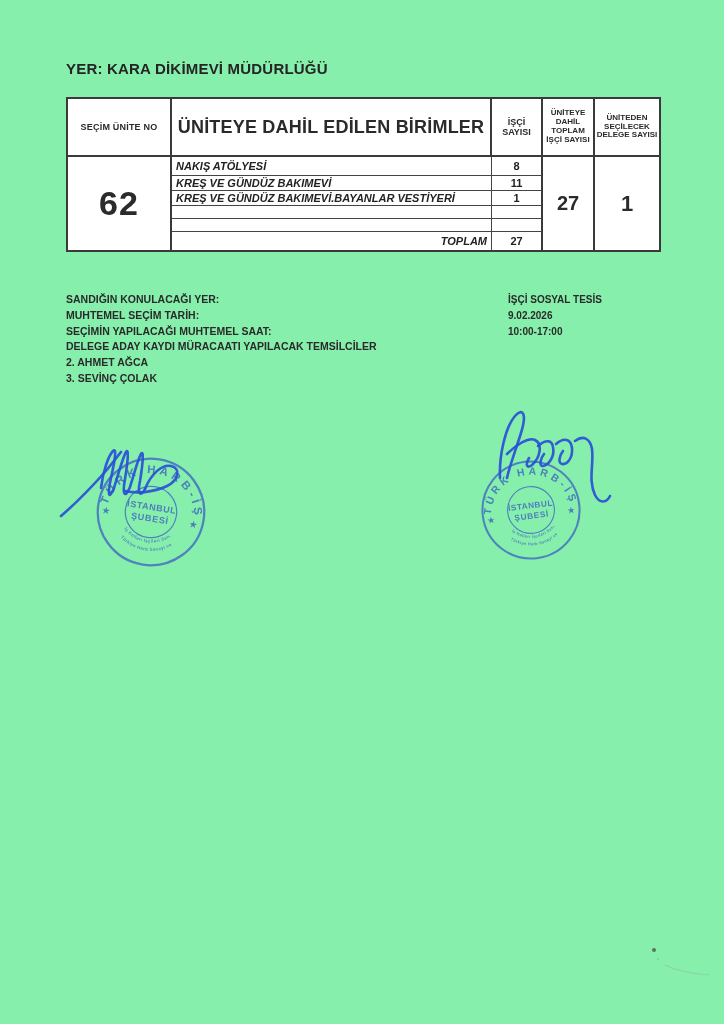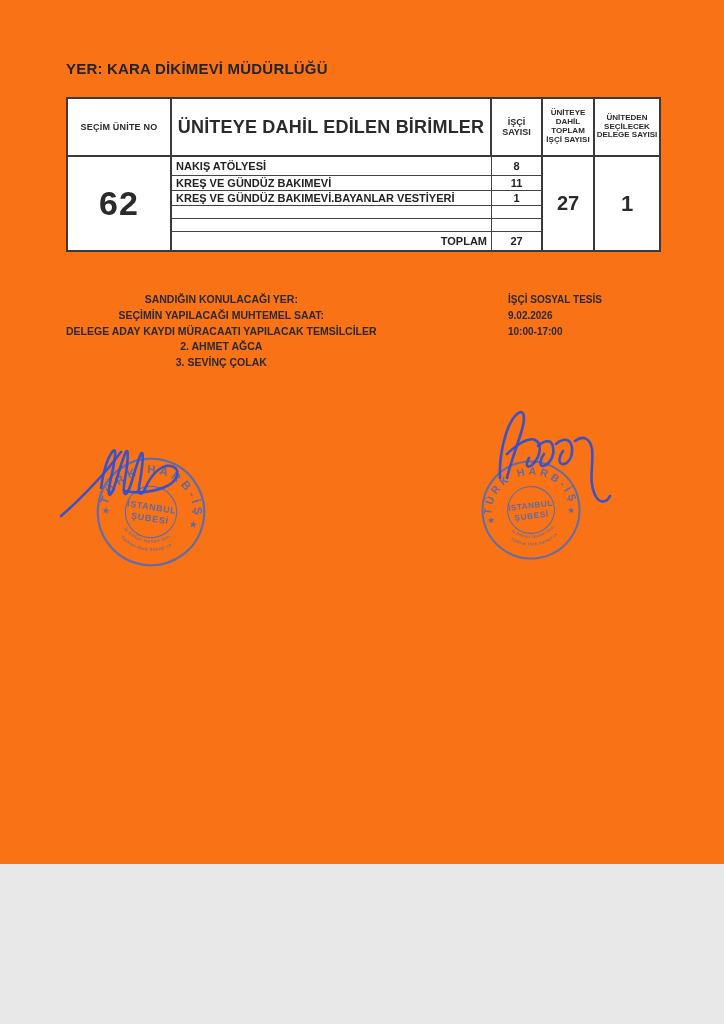--- a/index.html
+++ b/index.html
@@ -1,58 +1,58 @@
 <!DOCTYPE html>
 <html><head>
 <meta charset="utf-8">
 <style>
   html,body{margin:0;padding:0;background:#e8e8e8;}
   #page{
-    position:relative;width:724px;height:864px;background:#f97316;
+    position:relative;width:724px;height:1024px;background:#86efac;
     font-family:"Liberation Sans",sans-serif;color:#222;overflow:hidden;
     margin:0 auto;box-shadow:0 0 6px rgba(0,0,0,.25);
   }
   
   #doc-title{
     position:absolute;left:66px;top:60px;font-size:15px;font-weight:bold;
     color:#242424;letter-spacing:.2px;white-space:nowrap;
   }
   
   #unit-table{
     position:absolute;left:66px;top:97px;width:595px;
     border:2px solid #3a3a3a;box-sizing:border-box;background:#fff;
   }
   .tgrid{display:grid;grid-template-columns:104px 320px 51px 52px 1fr;}
   #thead{height:56px;border-bottom:2px solid #3a3a3a;}
   #thead .hcell{
     display:flex;align-items:center;justify-content:center;text-align:center;
     font-weight:bold;color:#2a2a2a;box-sizing:border-box;line-height:1.12;
   }
   .br2{border-right:2px solid #3a3a3a;}
-  .br1{border-right:1.5px solid #444;}
+  .br1{border-right:1.5px solid #444;font-style:italic;}
   .h-unitno{font-size:9px;letter-spacing:.2px;}
   .h-birimler{font-size:18px;letter-spacing:.2px;}
   .h-isci{font-size:9px;padding:0 2px;}
   .h-toplam,.h-delege{font-size:8px;padding:0 1px;}
   #tbody{grid-template-rows:19px 15px 15px 13px 13px 18px;}
   .cell{box-sizing:border-box;display:flex;align-items:center;color:#222;}
   .unitno-cell{
     grid-column:1;grid-row:1/7;justify-content:center;
     font-size:34px;font-weight:bold;letter-spacing:1px;color:#2b2b2b;
   }
   .name-cell{grid-column:2;font-size:11px;font-weight:bold;padding-left:4px;white-space:nowrap;overflow:hidden;}
   .cnt-cell{grid-column:3;font-size:11px;font-weight:bold;justify-content:center;}
   .bb{border-bottom:1.5px solid #444;}
   .toplam-cell{justify-content:flex-end;padding-right:4px;}
   .big-cell{grid-row:1/7;justify-content:center;font-weight:bold;color:#2b2b2b;}
   .big27{grid-column:4;font-size:20px;}
   .big1{grid-column:5;font-size:22px;}
   
   #details{position:absolute;left:66px;top:292px;}
-  #details .dline{font-size:10.5px;font-weight:bold;color:#2a2a2a;line-height:15.8px;white-space:nowrap;text-align:center;}
+  #details .dline{font-size:10.5px;font-weight:bold;color:#2a2a2a;line-height:15.8px;white-space:nowrap;}
   #detail-values{position:absolute;left:508px;top:292px;}
   #detail-values .dline{font-size:10px;font-weight:bold;color:#2a2a2a;line-height:15.8px;white-space:nowrap;}
   
   .stamp{position:absolute;opacity:.82;}
   .stamp .ring{stroke:#436cc4;fill:none;}
   .stamp text{fill:#3f67c0;font-family:"Liberation Sans",sans-serif;font-weight:bold;}
   .ring-text{font-size:12px;letter-spacing:4px;}
   .tiny-text{font-size:4.6px;letter-spacing:.4px;font-weight:normal;opacity:.9;}
   .center-l1{font-size:9.5px;letter-spacing:.6px;}
   .center-l2{font-size:9.5px;letter-spacing:.8px;}
@@ -98,20 +98,21 @@
       <div class="cell name-cell toplam-cell br1" style="grid-row:6">TOPLAM</div>
       <div class="cell cnt-cell br2" style="grid-row:6">27</div>
 
       <div class="cell big-cell big27 br2">27</div>
       <div class="cell big-cell big1">1</div>
     </div>
   </div>
 
   <div id="details">
     <div class="dline">SANDIĞIN KONULACAĞI YER:</div>
+    <div class="dline">MUHTEMEL SEÇİM TARİH:</div>
     <div class="dline">SEÇİMİN YAPILACAĞI MUHTEMEL SAAT:</div>
     <div class="dline">DELEGE ADAY KAYDI MÜRACAATI YAPILACAK TEMSİLCİLER</div>
     <div class="dline">2. AHMET AĞCA</div>
     <div class="dline">3. SEVİNÇ ÇOLAK</div>
   </div>
   <div id="detail-values">
     <div class="dline">İŞÇİ SOSYAL TESİS</div>
     <div class="dline">9.02.2026</div>
     <div class="dline">10:00-17:00</div>
   </div>

